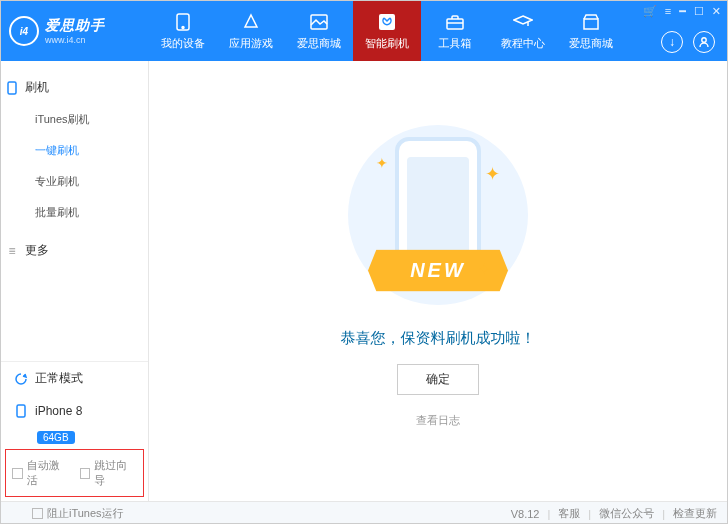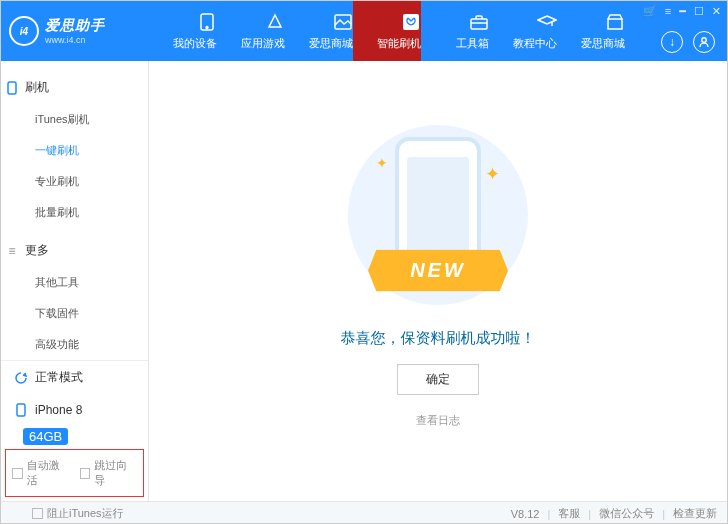--- a/index.html
+++ b/index.html
@@ -6,21 +6,21 @@
     body { width: 728px; height: 524px; overflow: hidden; background: #fff; border: 1px solid #ccc; }
 
     
     .header { height: 60px; background: #1f8bff; display: flex; align-items: center; position: relative; }
     .logo-block { display: flex; align-items: center; padding: 0 8px; width: 148px; }
     .logo-circle { width: 30px; height: 30px; border: 2px solid #fff; border-radius: 50%; display: flex; align-items: center; justify-content: center; color: #fff; font-size: 10px; font-weight: bold; font-style: italic; }
     .logo-text { margin-left: 6px; }
     .logo-title { color: #fff; font-size: 14px; font-weight: bold; font-style: italic; letter-spacing: 1px; }
     .logo-sub { color: #cfe6ff; font-size: 9px; }
     .nav { display: flex; height: 100%; }
-    .nav-item { width: 68px; height: 100%; display: flex; flex-direction: column; align-items: flex-end; justify-content: center; color: #fff; font-size: 11px; cursor: pointer; }
+    .nav-item { width: 68px; height: 100%; display: flex; flex-direction: column; align-items: center; justify-content: center; color: #fff; font-size: 11px; cursor: pointer; }
     .nav-item.active { background: #b91c1c; }
     .nav-icon { width: 20px; height: 20px; margin-bottom: 4px; display: flex; align-items: center; justify-content: center; }
     .window-controls { position: absolute; right: 6px; top: 4px; display: flex; gap: 8px; color: #fff; font-size: 11px; }
     .wc { cursor: pointer; opacity: 0.85; }
     .header-round { position: absolute; right: 12px; bottom: 8px; display: flex; gap: 10px; }
     .hr-circle { width: 22px; height: 22px; border: 1.5px solid #fff; border-radius: 50%; display: flex; align-items: center; justify-content: center; color: #fff; font-size: 12px; cursor: pointer; }
 
     
     .body { display: flex; height: calc(524px - 60px - 24px); }
     .sidebar { width: 148px; border-right: 1px solid #e6e6e6; display: flex; flex-direction: column; }
@@ -29,21 +29,21 @@
     .group-title { display: flex; align-items: center; padding: 8px 4px; color: #333; cursor: pointer; }
     .group-icon { width: 14px; height: 14px; margin-right: 6px; display: flex; align-items: center; justify-content: center; color: #1f8bff; }
     .group-icon.gray { color: #999; }
     .sub-list { margin: 0 0 6px 0; }
     .sub-item { padding: 8px 10px 8px 34px; font-size: 11px; color: #555; cursor: pointer; }
     .sub-item.active { color: #1f8bff; }
 
     .side-bottom { border-top: 1px solid #eee; }
     .mode, .device { display: flex; align-items: center; padding: 8px 12px; font-size: 12px; color: #333; }
     .mode-icon, .dev-icon { width: 16px; height: 16px; margin-right: 6px; display: flex; align-items: center; justify-content: center; color: #1f8bff; }
-    .badge { display: inline-block; background: #1f8bff; color: #fff; font-size: 13px; padding: 1px 6px; border-radius: 3px; margin-top: 2px; margin-left: 22px; }
+    .badge { display: inline-block; background: #1f8bff; color: #fff; font-size: 10px; padding: 1px 6px; border-radius: 3px; margin-top: 2px; margin-left: 36px; }
     .opt-row { display: flex; gap: 10px; padding: 8px 6px; border: 1.5px solid #e33; margin: 4px; }
     .opt { display: flex; align-items: center; font-size: 11px; color: #888; cursor: pointer; }
     .checkbox { width: 11px; height: 11px; border: 1px solid #bbb; margin-right: 4px; }
 
     
     .main { flex: 1; position: relative; display: flex; flex-direction: column; align-items: center; justify-content: center; }
     .illus { position: relative; width: 180px; height: 180px; margin-top: -10px; }
     .illus-circle { position: absolute; inset: 0; background: #ecf5ff; border-radius: 50%; }
     .illus-phone { position: absolute; left: 50%; top: 50%; width: 86px; height: 150px; transform: translate(-50%,-52%); background: #fff; border: 4px solid #d3e7fb; border-radius: 14px; }
     .illus-screen { position: absolute; left: 8px; right: 8px; top: 16px; bottom: 20px; background: #e6f1fc; border-radius: 4px; }
@@ -176,25 +176,20 @@
           <div class="sub-item active">一键刷机</div>
           <div class="sub-item">专业刷机</div>
           <div class="sub-item">批量刷机</div>
         </div>
       </div>
       <div class="side-group">
         <div class="group-title">
           <span class="group-icon gray">≡</span>
           <span>更多</span>
         </div>
-        <div class="sub-list">
-          <div class="sub-item">其他工具</div>
-          <div class="sub-item">下载固件</div>
-          <div class="sub-item">高级功能</div>
-        </div>
       </div>
     </div>
     <div class="side-bottom">
       <div class="mode">
         <span class="mode-icon">
             <svg width="14" height="14" viewBox="0 0 14 14" fill="none" stroke="#1f8bff" stroke-width="1.5">
               <path d="M12 7 A5 5 0 1 1 7 2"></path>
               <path d="M11 2 L12 5 L9 4" fill="#1f8bff"></path>
             </svg>
           </span>

